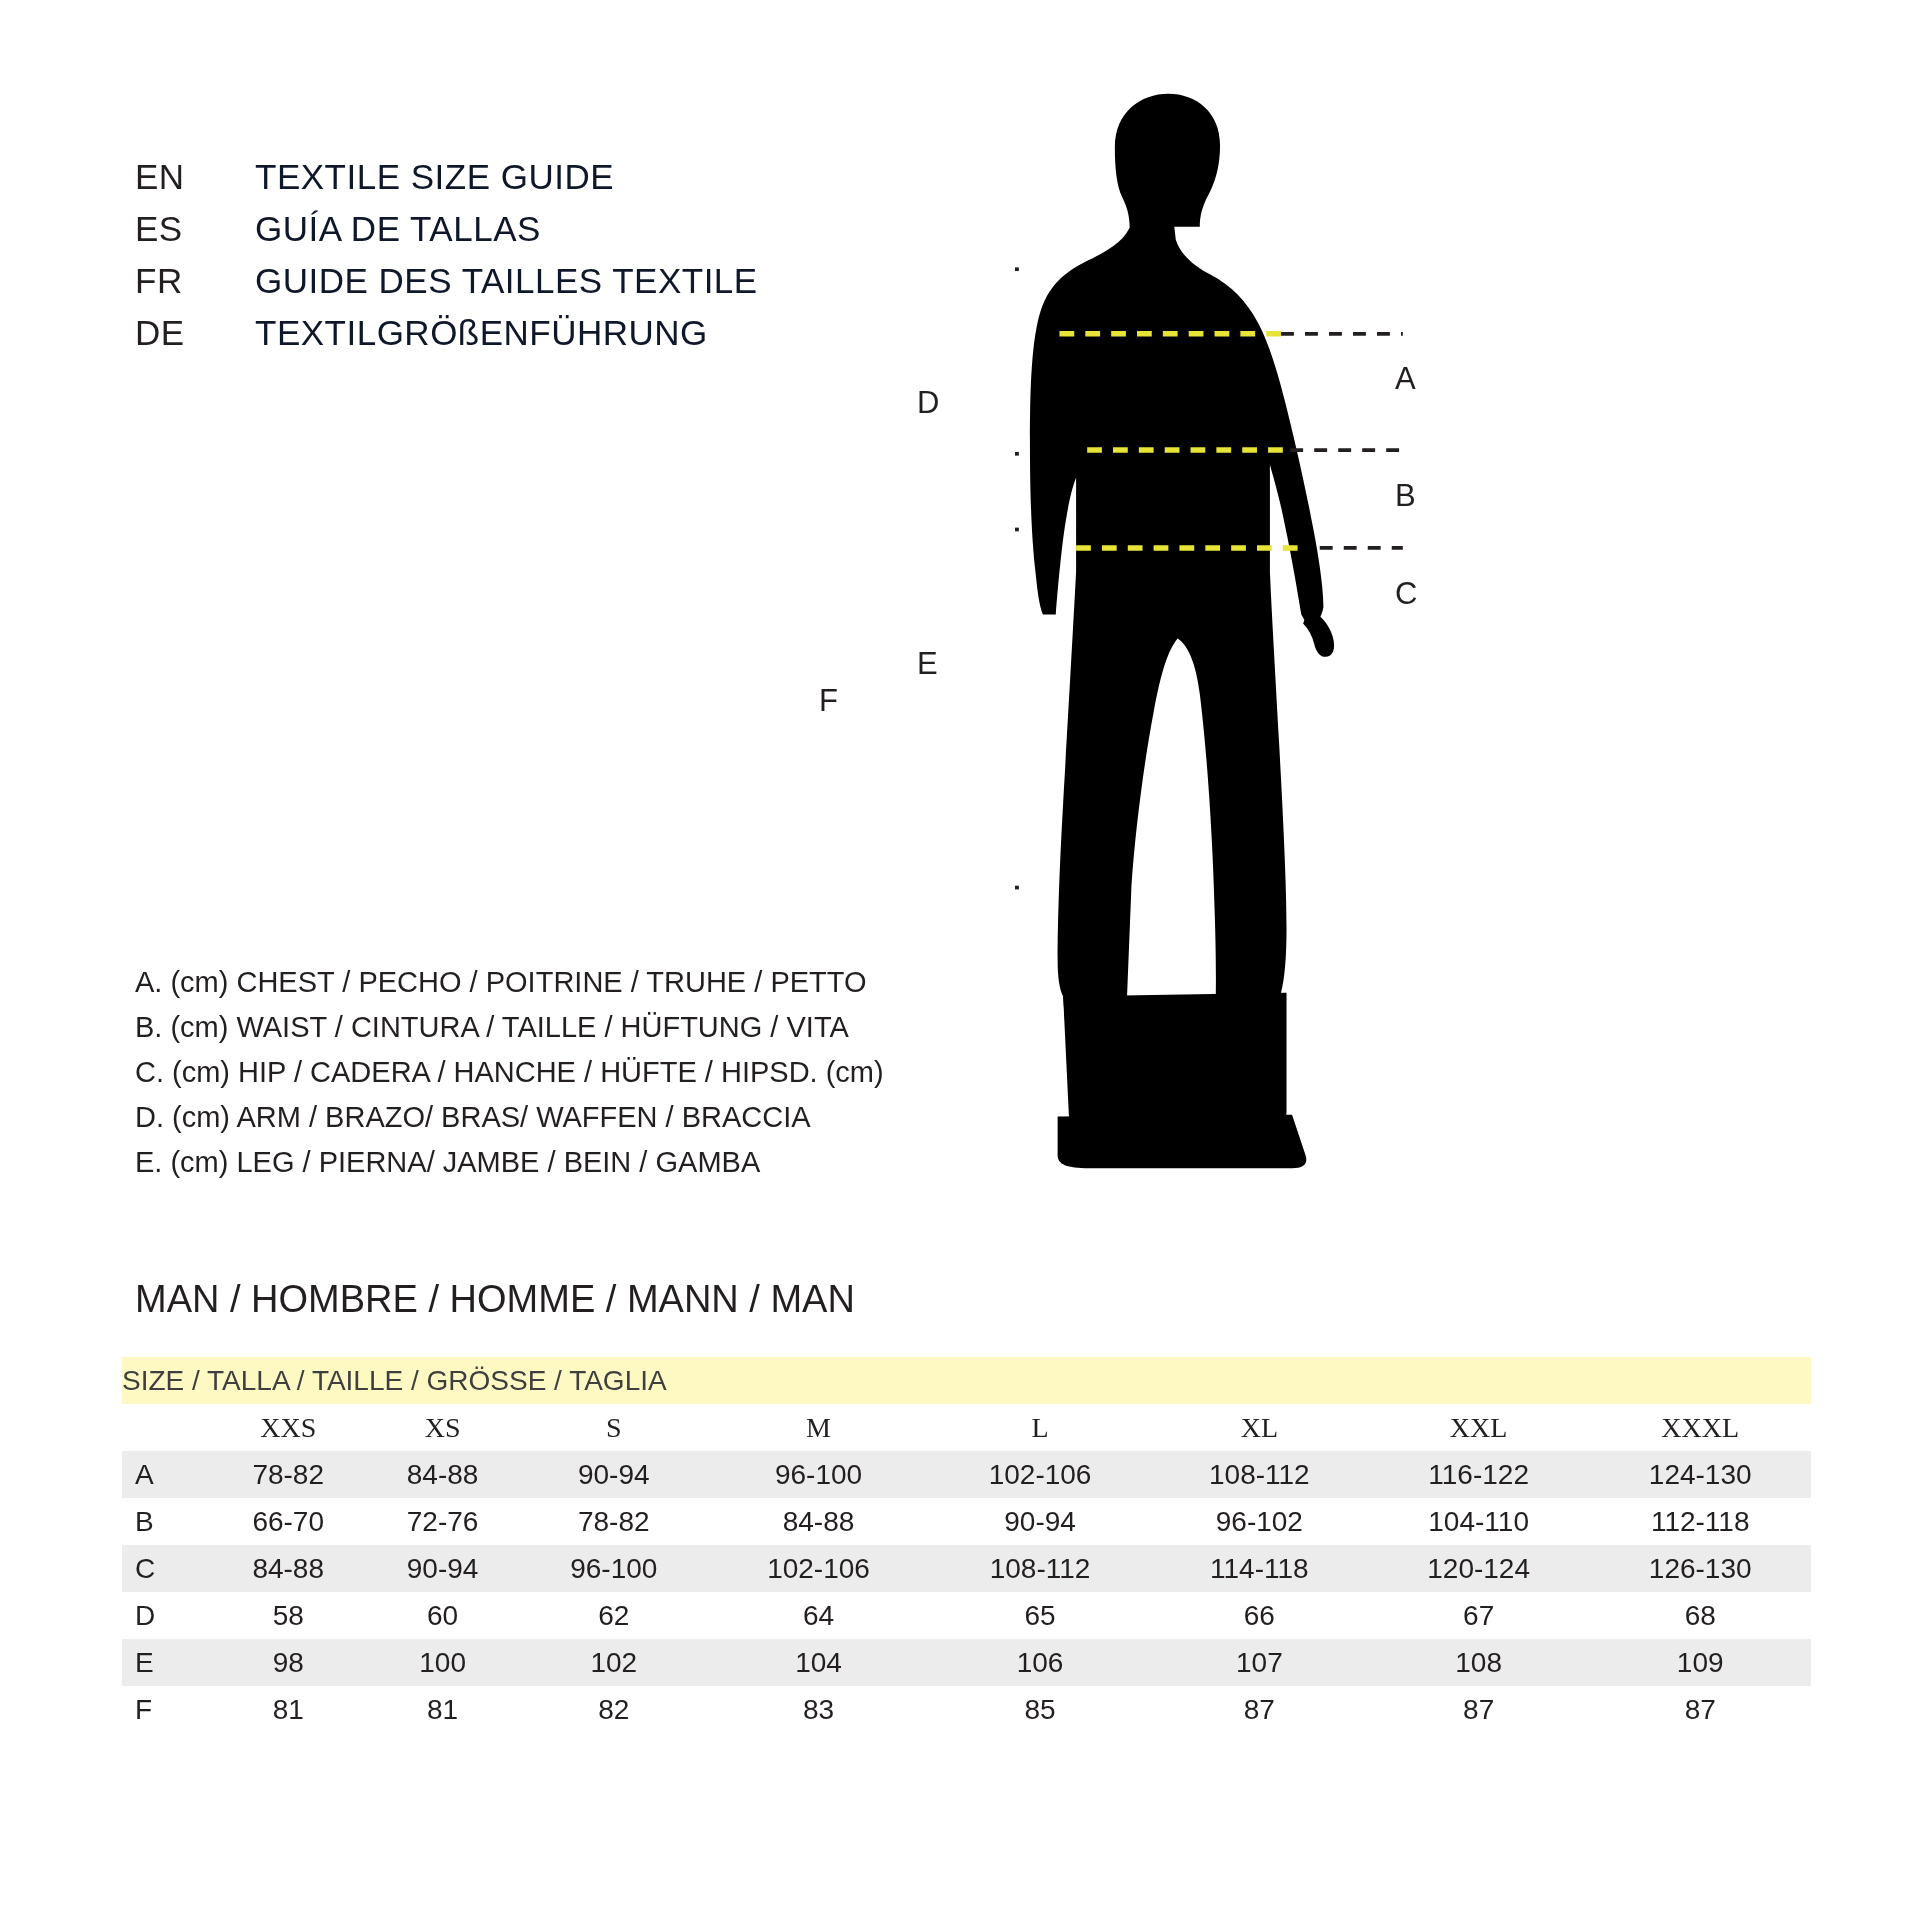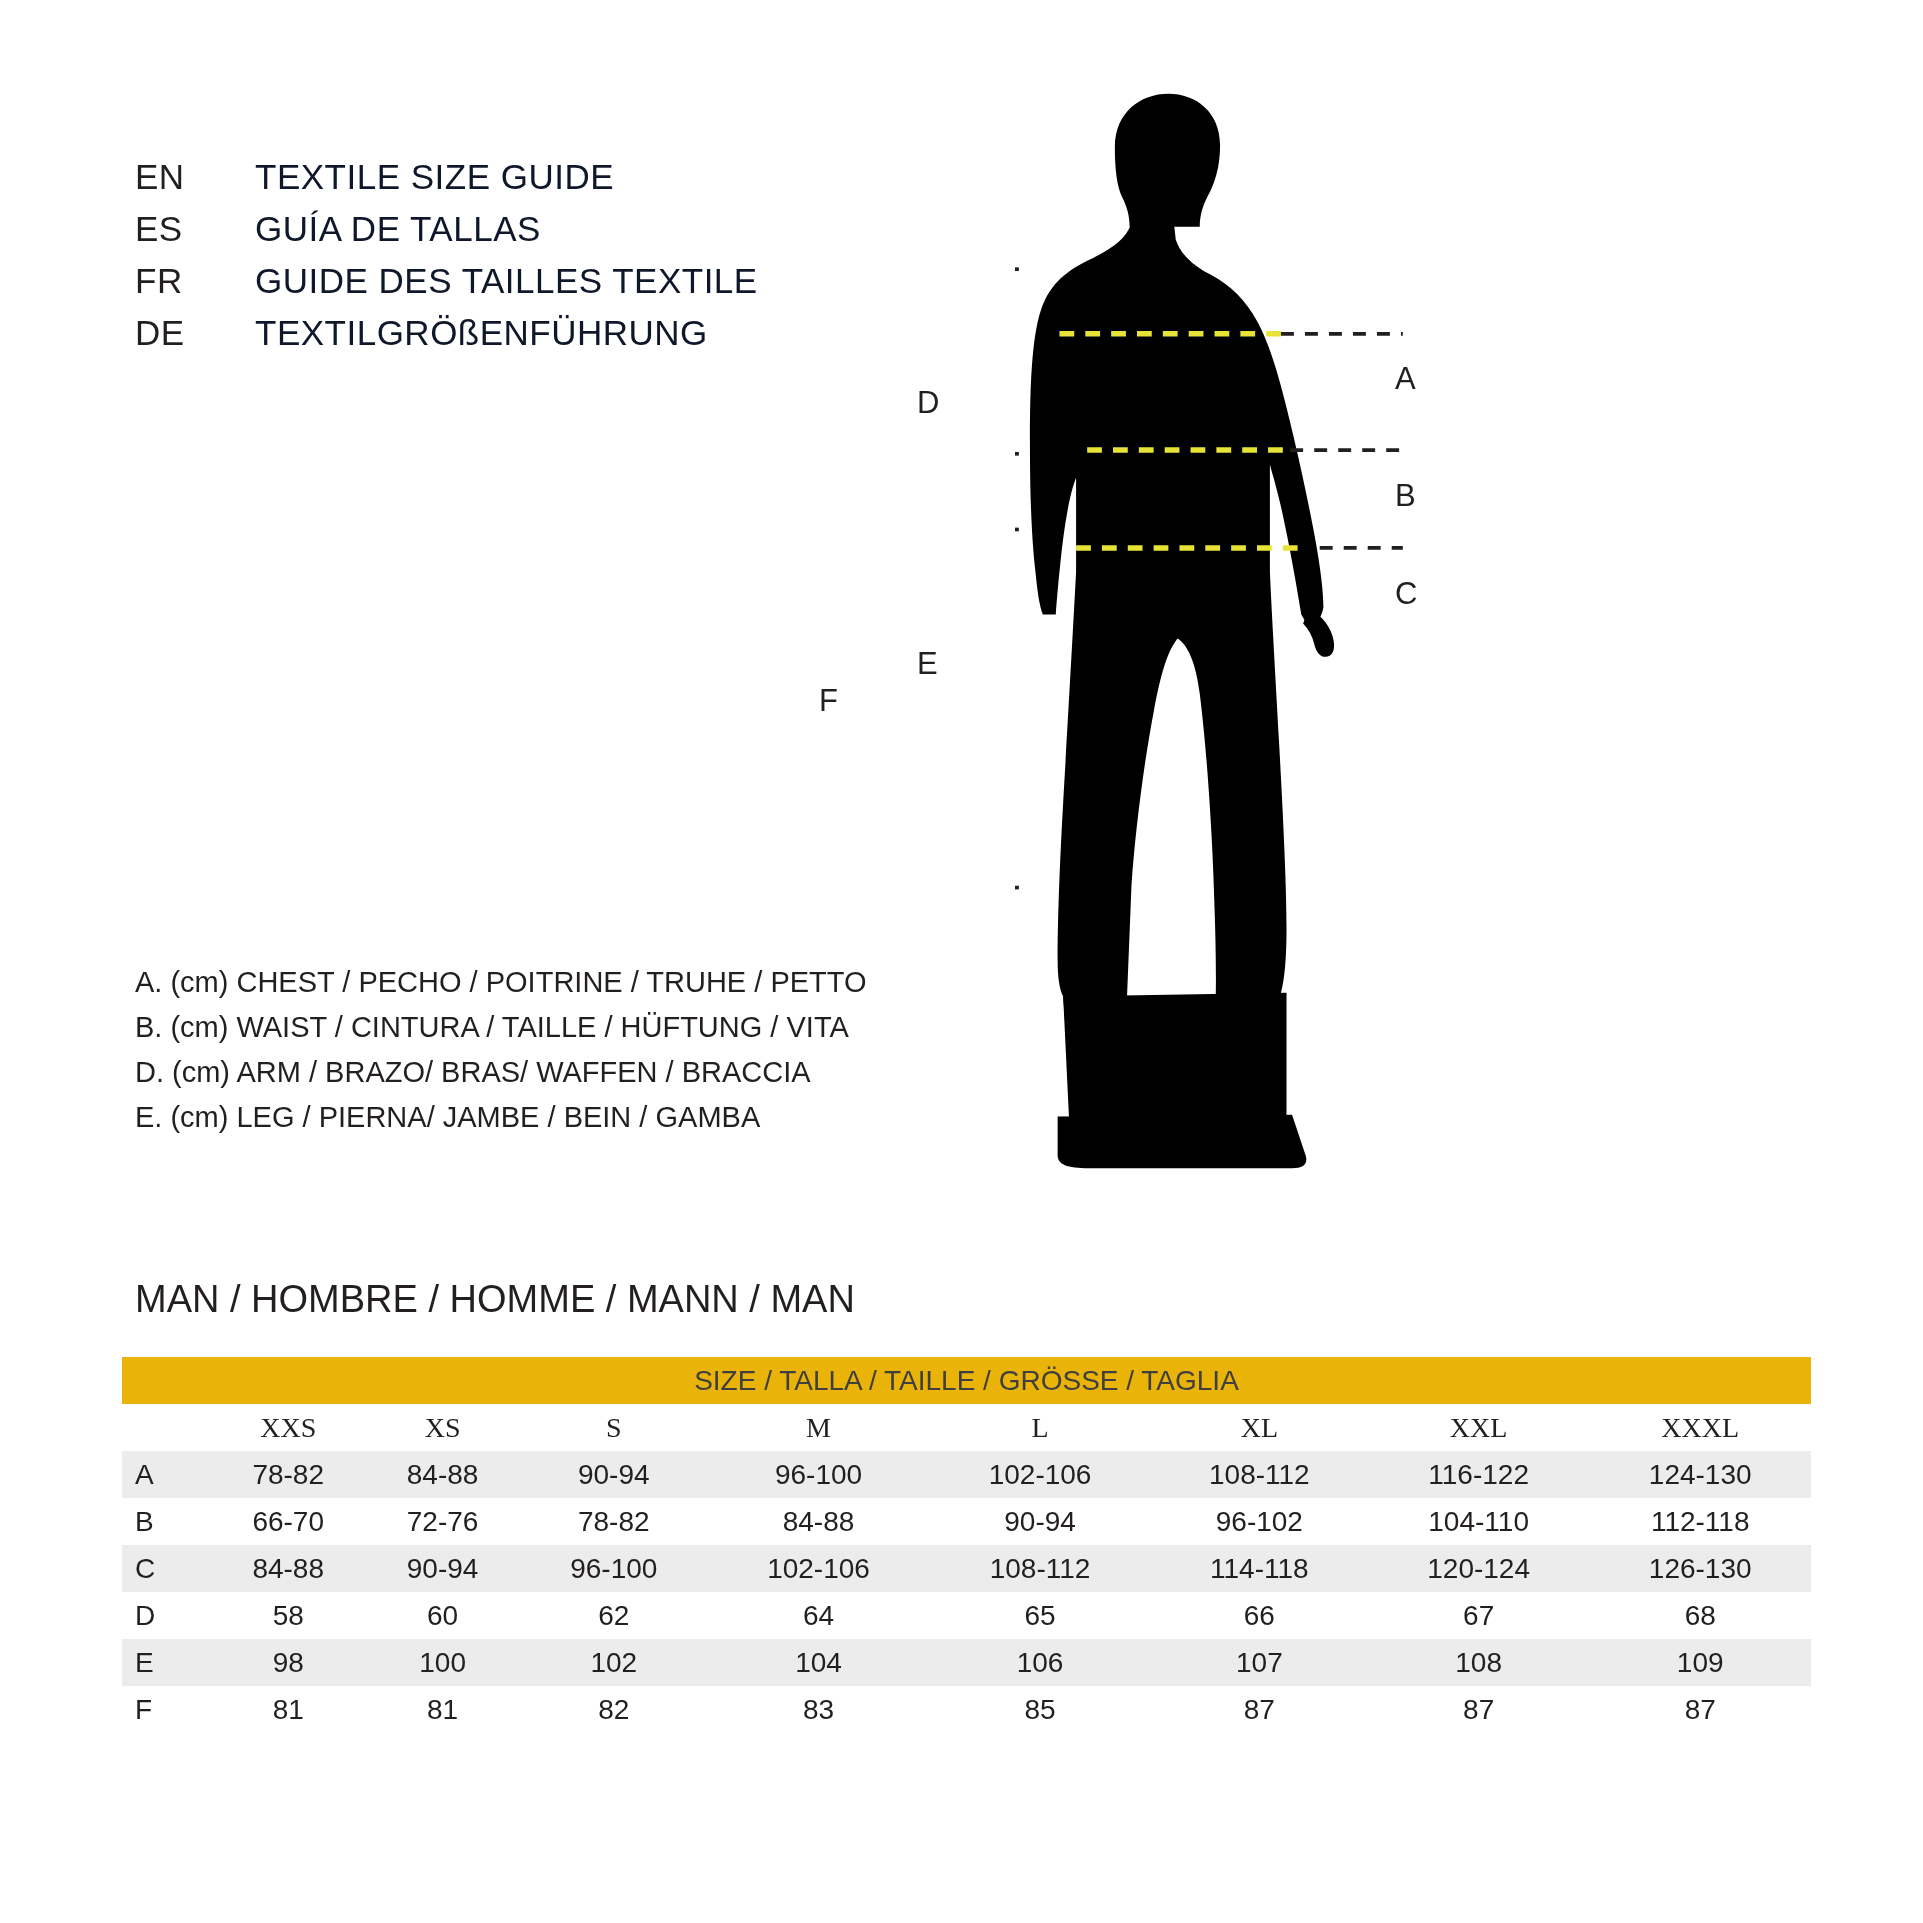--- a/index.html
+++ b/index.html
@@ -87,23 +87,23 @@
     font-size: 28px;
     color: #231f20;
   }
   table.size-table td, table.size-table th {
     padding: 0;
     font-weight: normal;
     height: 47px;
     vertical-align: middle;
   }
   .hdr-band td {
-    background: #eab308;
+    background: #fef9c3;
     height: 48px;
-    text-align: center;
+    text-align: left;
     padding-left: 13px;
     font-size: 28px;
     color: #3f3f3f;
   }
   .col-label {
     width: 76px;
     text-align: left;
     padding-left: 13px !important;
     color: #231f20;
   }
@@ -140,20 +140,21 @@
   </div>
   <div class="title-row">
     <span class="title-lang">DE</span>
     <span class="title-text">TEXTILGRÖßENFÜHRUNG</span>
   </div>
 </div>
 
 <div class="legend-block">
   <div class="legend-row">A. (cm) CHEST / PECHO / POITRINE / TRUHE / PETTO</div>
   <div class="legend-row">B. (cm) WAIST / CINTURA / TAILLE / HÜFTUNG / VITA</div>
+  <div class="legend-row">C. (cm) HIP / CADERA / HANCHE / HÜFTE / HIPSD. (cm)</div>
   <div class="legend-row">D. (cm) ARM / BRAZO/ BRAS/ WAFFEN / BRACCIA</div>
   <div class="legend-row">E. (cm) LEG / PIERNA/ JAMBE / BEIN / GAMBA</div>
 </div>
 <div class="legend-gender">MAN / HOMBRE / HOMME / MANN / MAN</div>
 
 <div class="figure-area">
   <svg width="831" height="1126" viewBox="0 0 900 1220" xmlns="http://www.w3.org/2000/svg">
 
     <g>
 

